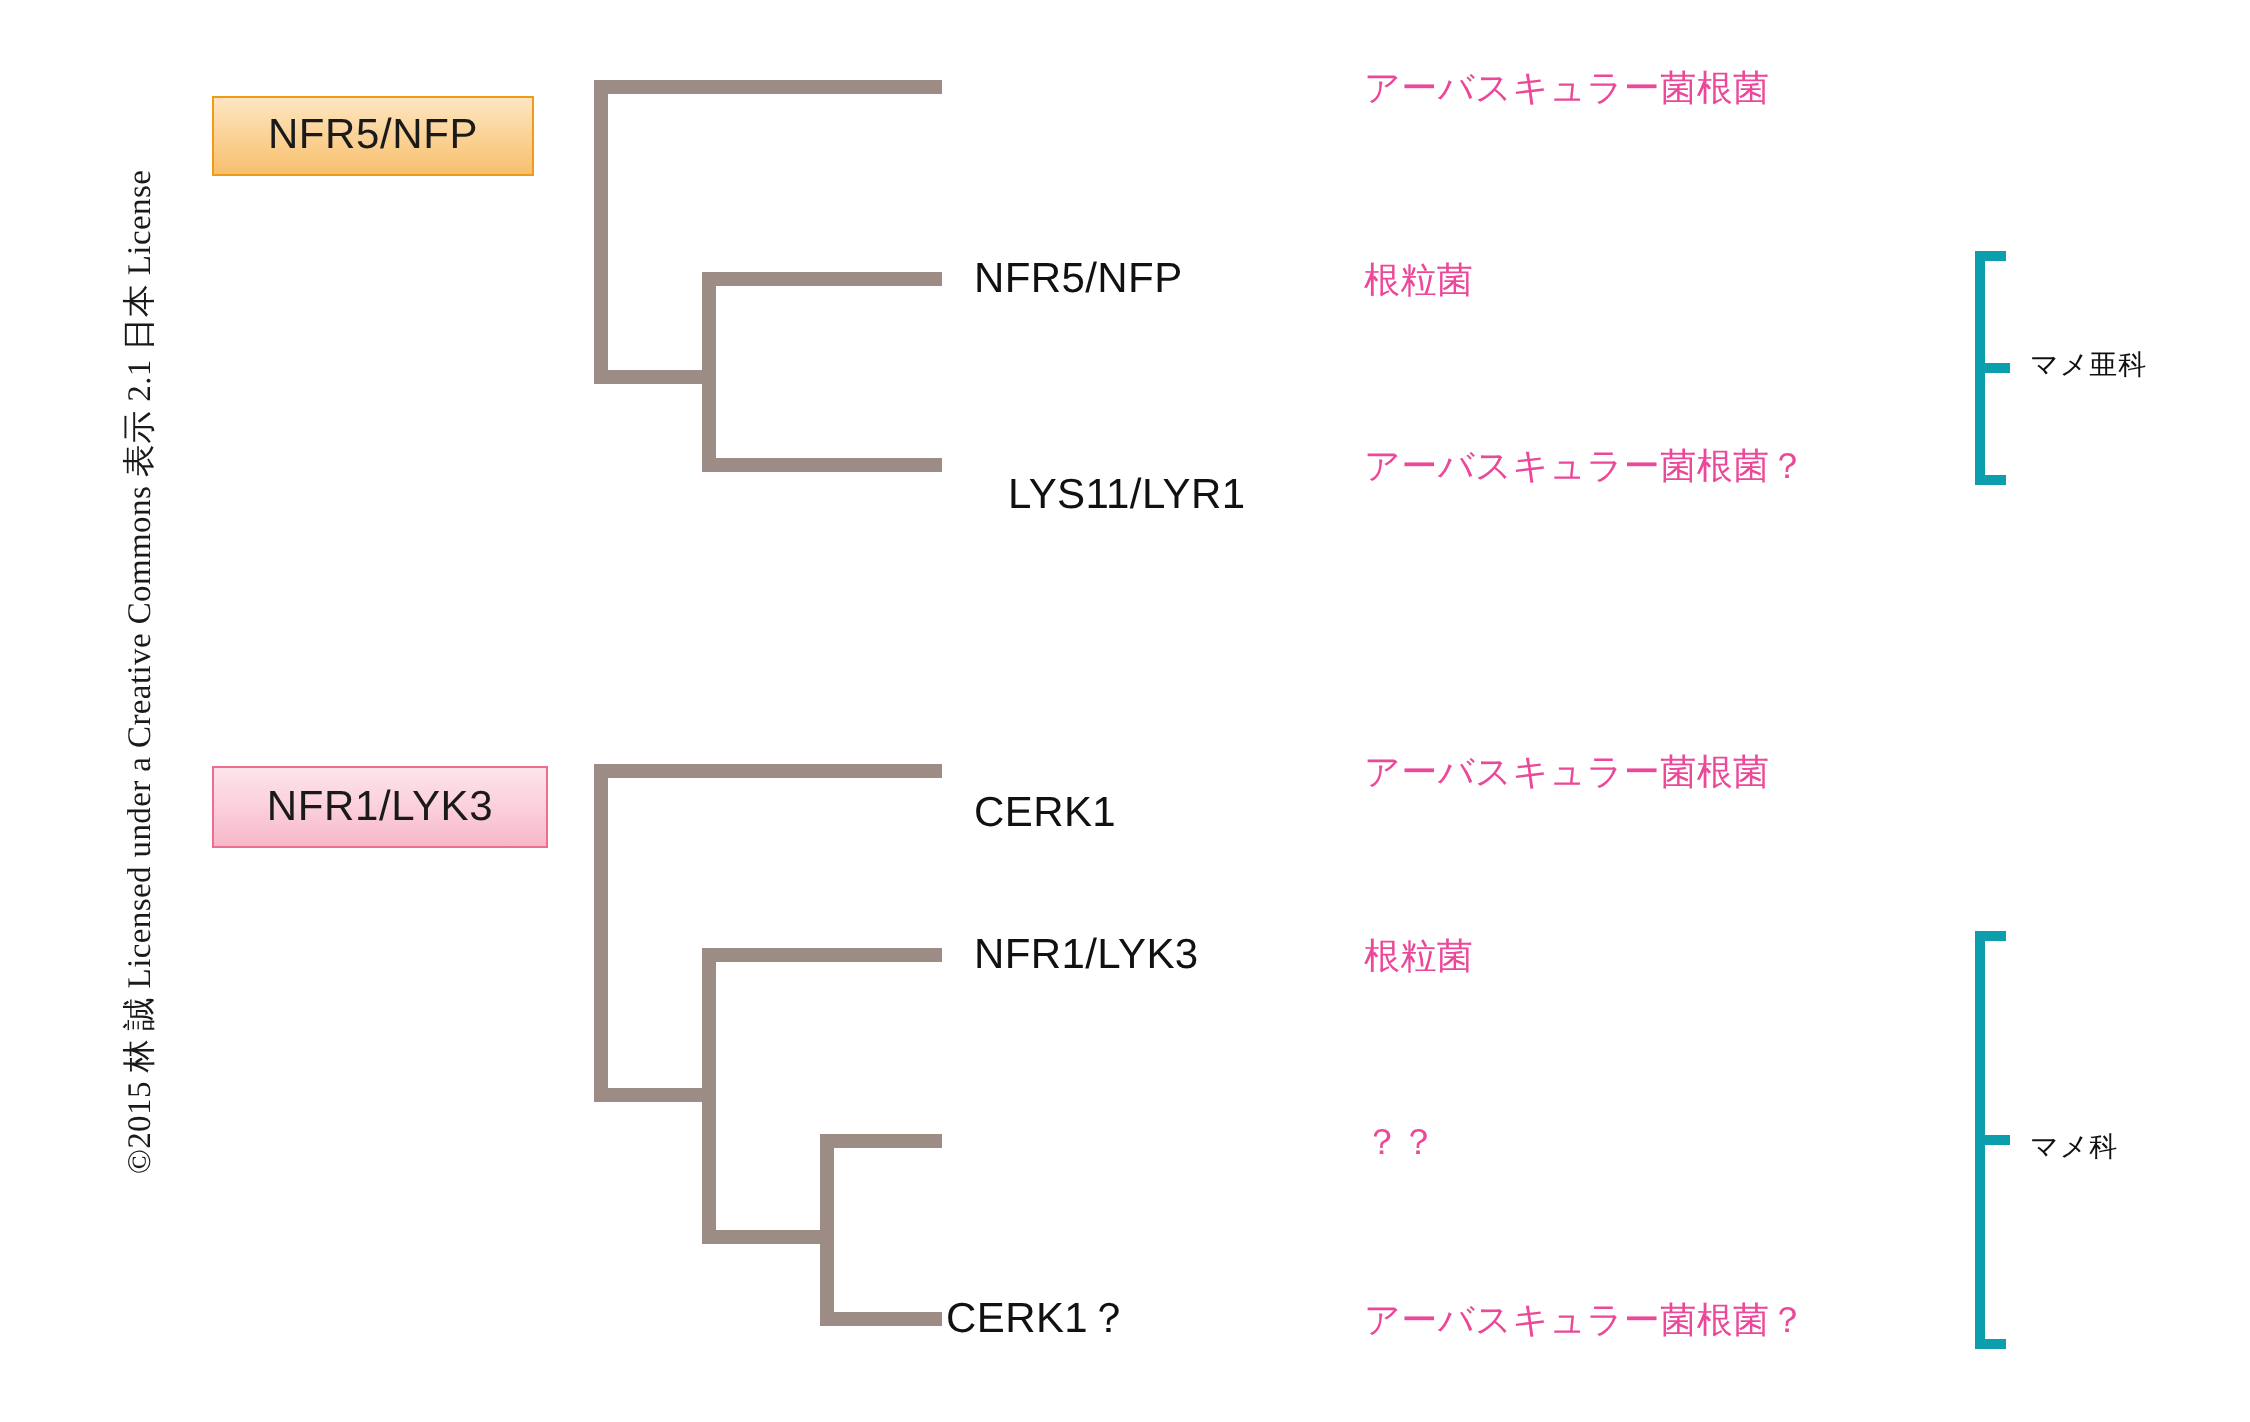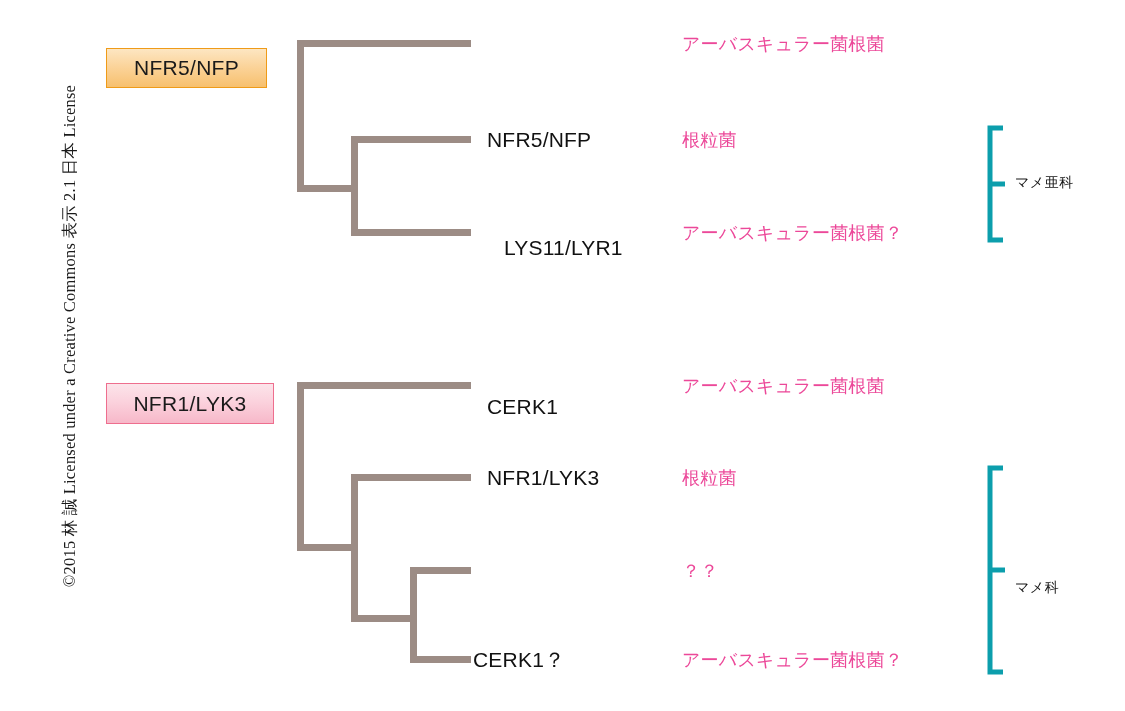--- a/index.html
+++ b/index.html
@@ -176,15 +176,15 @@
   <div class="gene-label" style="left:487px; top:396px;">CERK1</div>
   <div class="gene-label" style="left:487px; top:467px;">NFR1/LYK3</div>
   <div class="gene-label" style="left:473px; top:649px;">CERK1？</div>
 
   <div class="symbiont-label" style="left:682px; top:377px;">アーバスキュラー菌根菌</div>
   <div class="symbiont-label" style="left:682px; top:469px;">根粒菌</div>
   <div class="symbiont-label" style="left:682px; top:562px;">？？</div>
   <div class="symbiont-label" style="left:682px; top:651px;">アーバスキュラー菌根菌？</div>
 
   <div class="taxon-label" style="left:1015px; top:175px;">マメ亜科</div>
-  <div class="taxon-label" style="left:1015px; top:580px;">マメ科</div>
+  <div class="taxon-label" style="left:1015px; top:566px;">マメ科</div>
 
 </div>
 
 </body></html>

